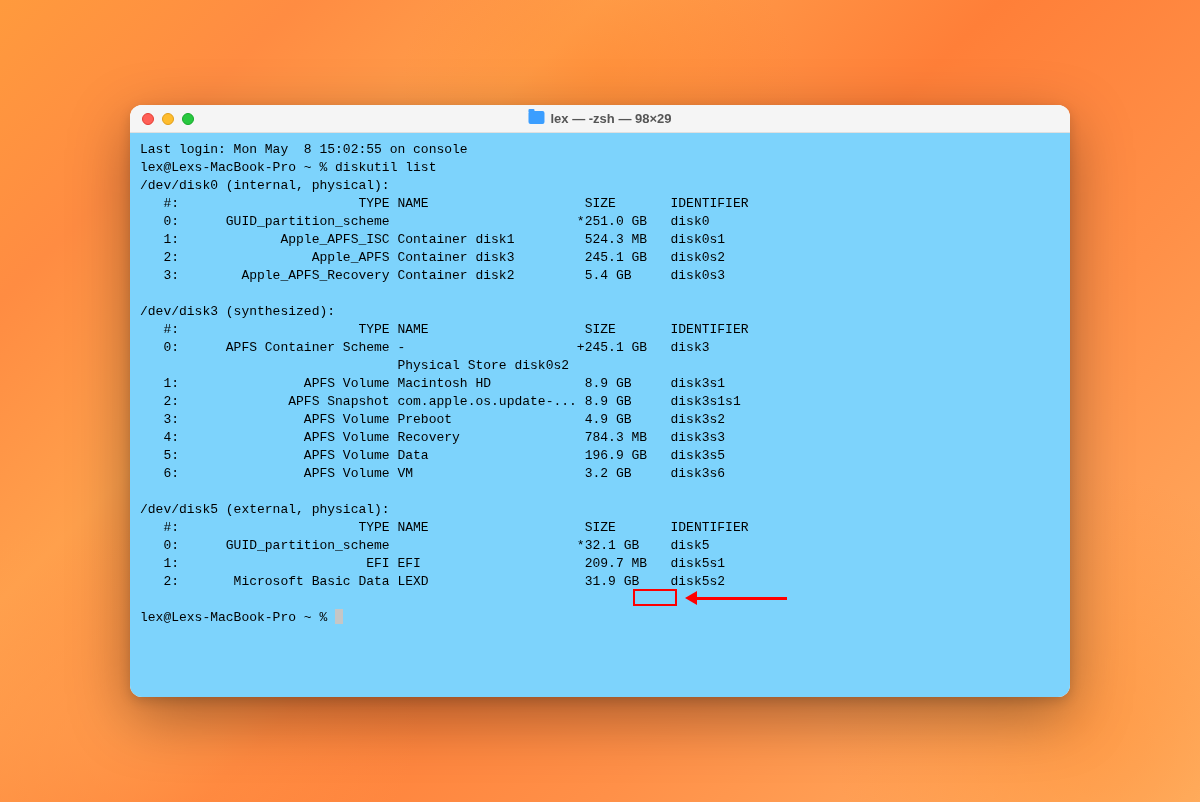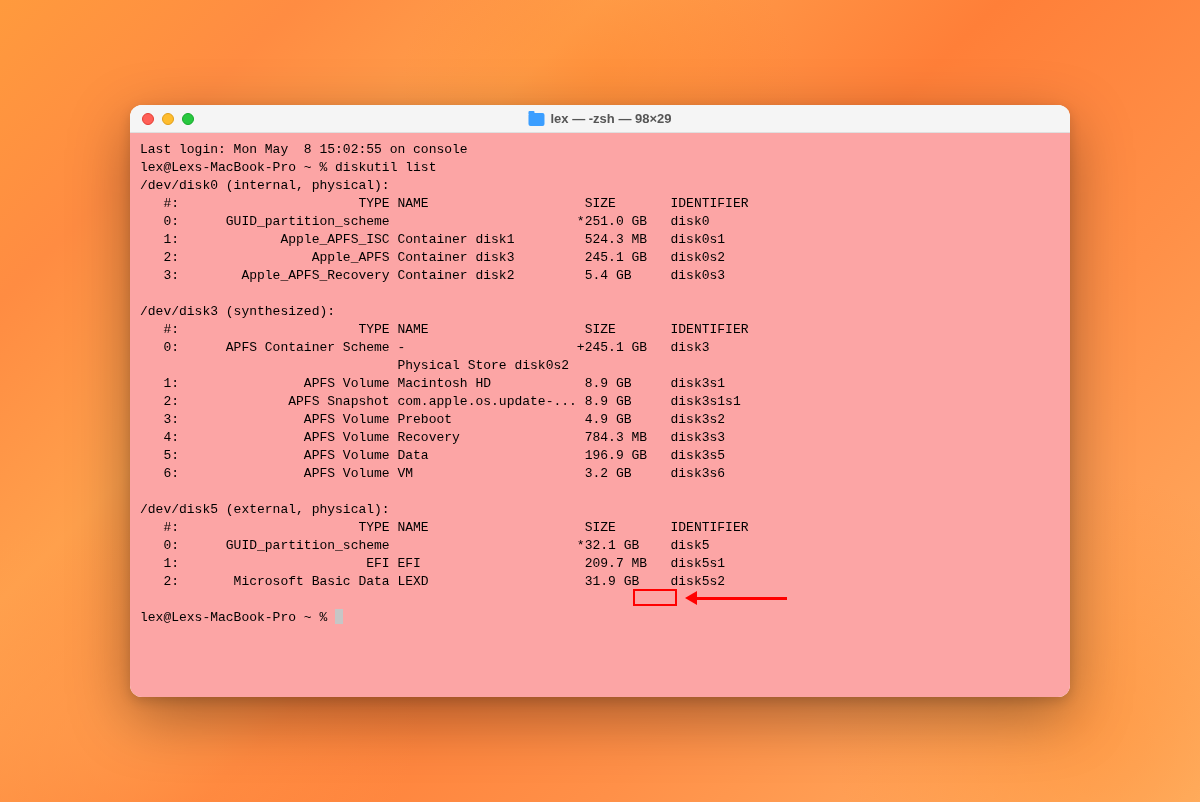--- a/index.html
+++ b/index.html
@@ -48,42 +48,42 @@
       border-radius: 50%;
     }
     .tl-red { background: #ff5f57; border: 0.5px solid #e33e32; }
     .tl-yellow { background: #febc2e; border: 0.5px solid #e09e1a; }
     .tl-green { background: #28c840; border: 0.5px solid #17a82b; }
     .title {
       position: absolute;
       left: 50%;
       transform: translateX(-50%);
       display: flex;
-      align-items: flex-end;
+      align-items: flex-start;
       gap: 6px;
       color: #555;
       font-size: 13px;
       font-weight: 600;
     }
     .folder-icon {
       width: 16px; height: 13px;
       background: #3b9eff;
       border-radius: 2px;
       position: relative;
     }
     .folder-icon::before {
       content: '';
       position: absolute;
       top: -2px; left: 0;
       width: 6px; height: 3px;
       background: #3b9eff;
       border-radius: 1px 1px 0 0;
     }
     .terminal-body {
-      background: #fca5a5;
+      background: #7dd3fc;
       padding: 8px 10px 16px 10px;
       font-family: "SF Mono", Menlo, Monaco, "Courier New", monospace;
       font-size: 13px;
       line-height: 18px;
       color: #000;
       white-space: pre;
       position: relative;
       min-height: 530px;
     }
     .highlight-box {

